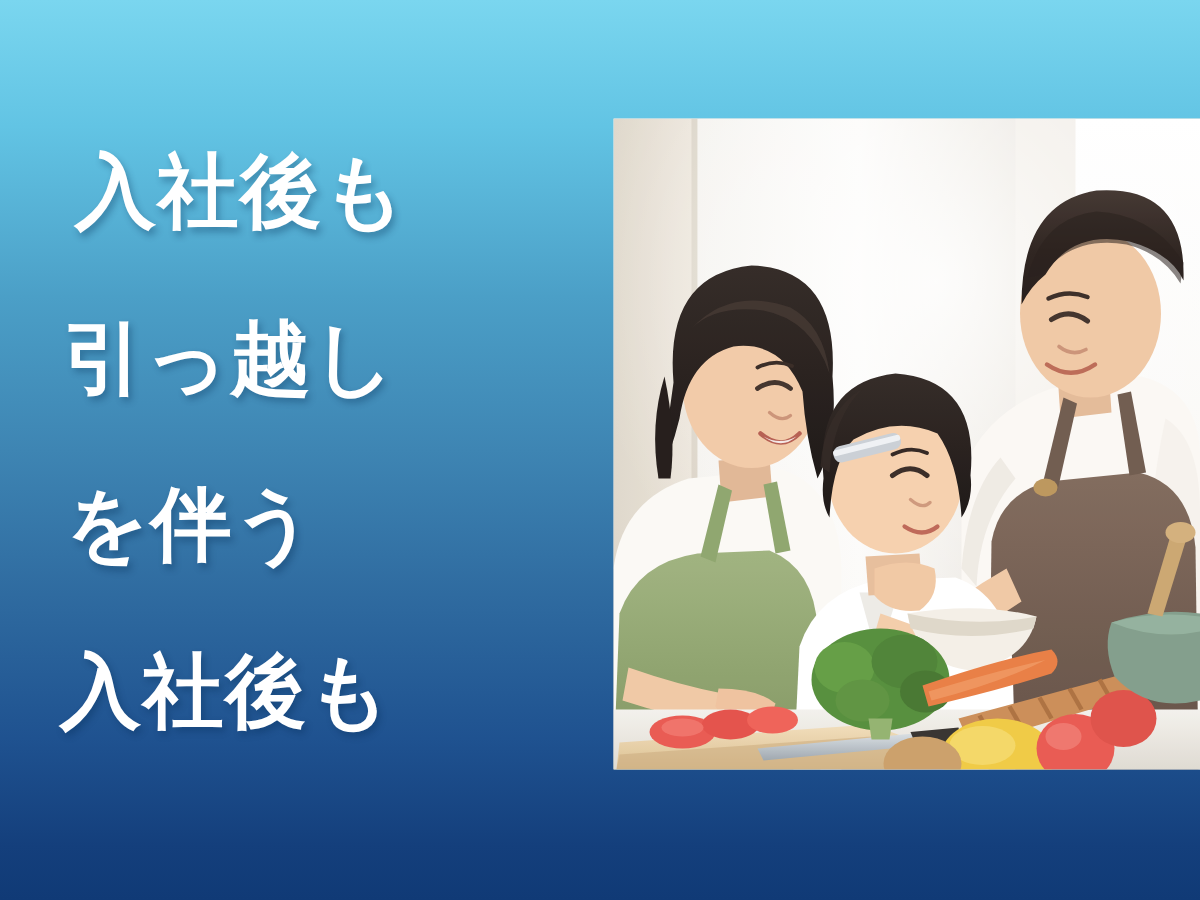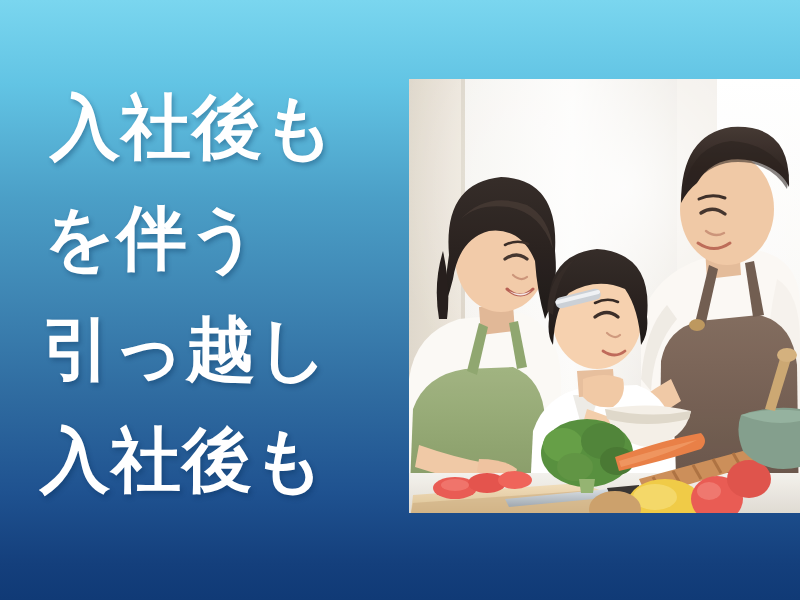--- a/index.html
+++ b/index.html
@@ -12,21 +12,21 @@
 
   
   #headline{
     position:absolute;left:40px;top:72px;width:370px;
     display:flex;flex-direction:column;
   }
   .hl-line{
     color:#ffffff;
     font-family:"DejaVu Sans","Liberation Sans",sans-serif;
     font-weight:700;
-    font-size:70px;
+    font-size:54px;
     line-height:111px;
     letter-spacing:1px;
     white-space:nowrap;
     text-shadow:2px 3px 5px rgba(0,40,80,.33);
   }
   .hl-line.l1{padding-left:10px;}
   .hl-line.l2{padding-left:2px;}
   .hl-line.l3{padding-left:4px;}
   .hl-line.l4{padding-left:0px;}
 
@@ -37,22 +37,22 @@
   }
   #photo svg{display:block;width:100%;height:100%;}
 </style>
 </head>
 <body>
 
 <div id="banner">
 
   <div id="headline">
     <div class="hl-line l1">入社後も</div>
+    <div class="hl-line l2">引っ越し</div>
     <div class="hl-line l3">を伴う</div>
-    <div class="hl-line l2">引っ越し</div>
     <div class="hl-line l4">入社後も</div>
   </div>
 
   <div id="photo">
     <svg viewBox="0 0 391 434" preserveAspectRatio="xMidYMid slice">
       <defs>
         <linearGradient id="wall" x1="0" y1="0" x2="0" y2="1">
           <stop offset="0" stop-color="#ffffff"></stop>
           <stop offset="0.6" stop-color="#f8f7f4"></stop>
           <stop offset="1" stop-color="#ece7df"></stop>

